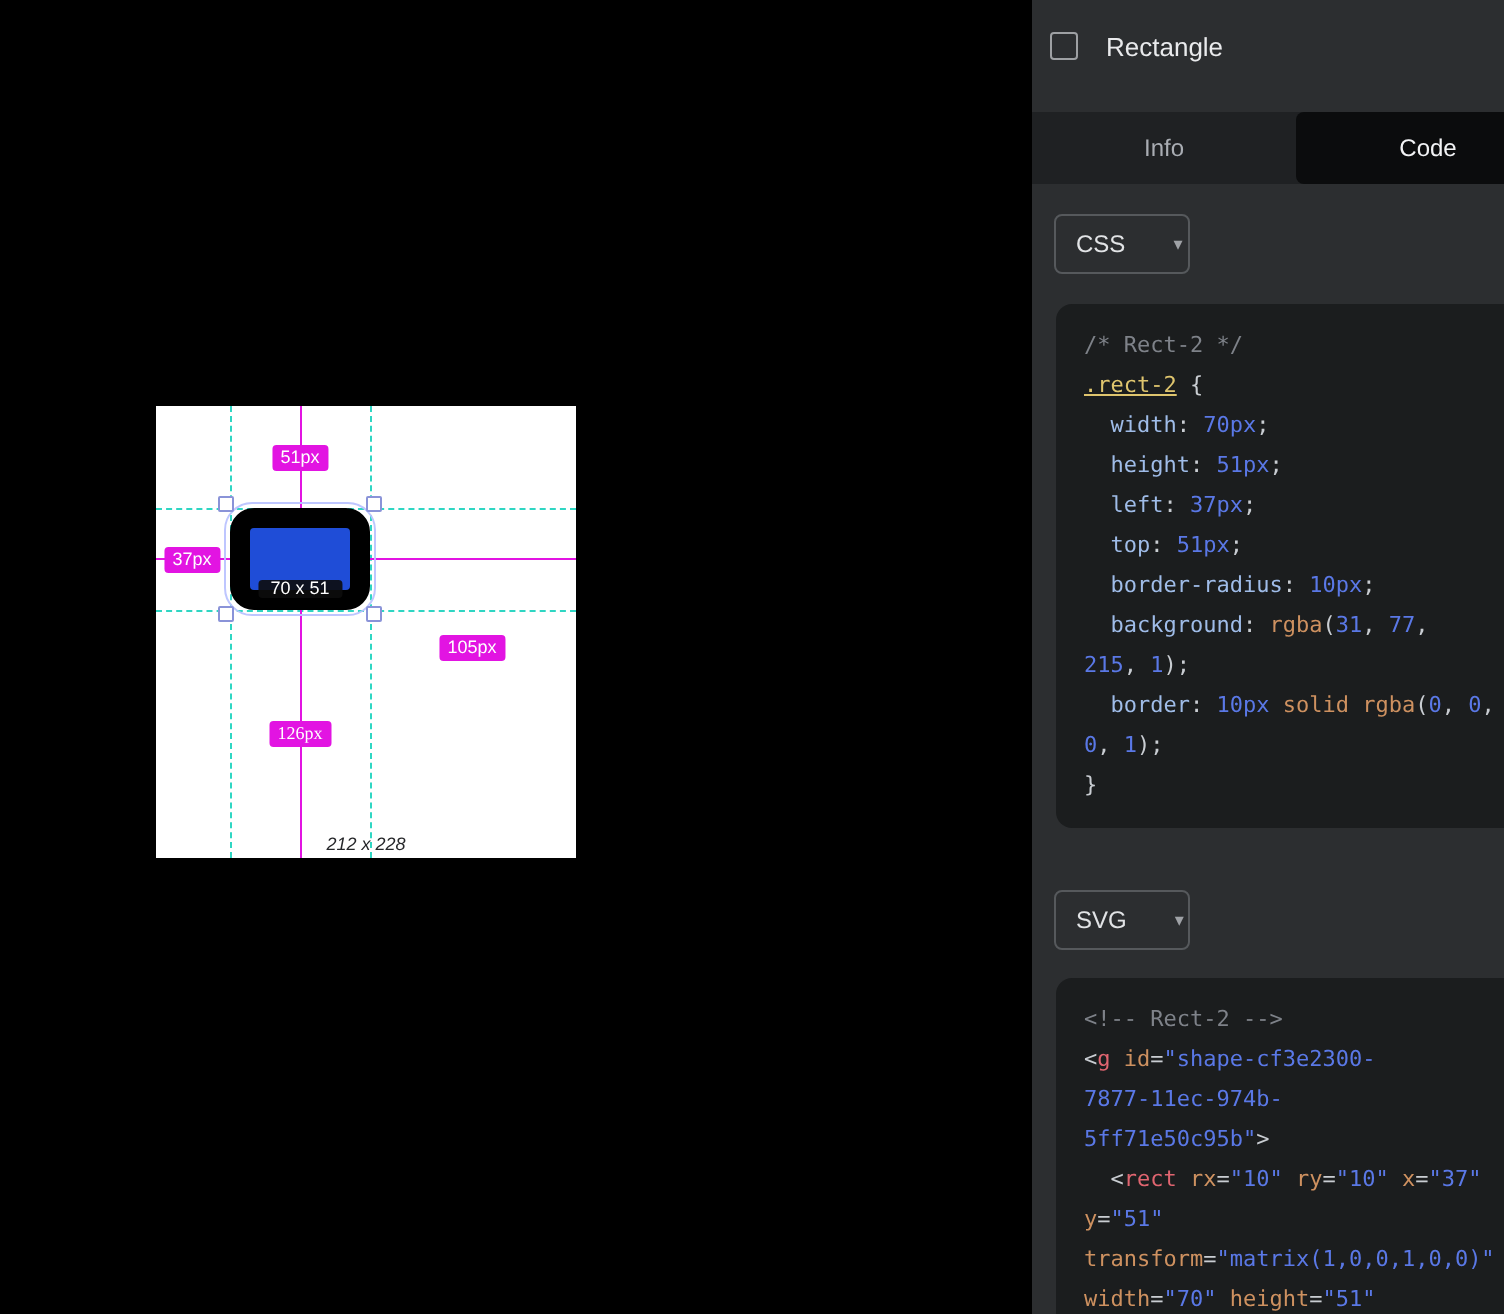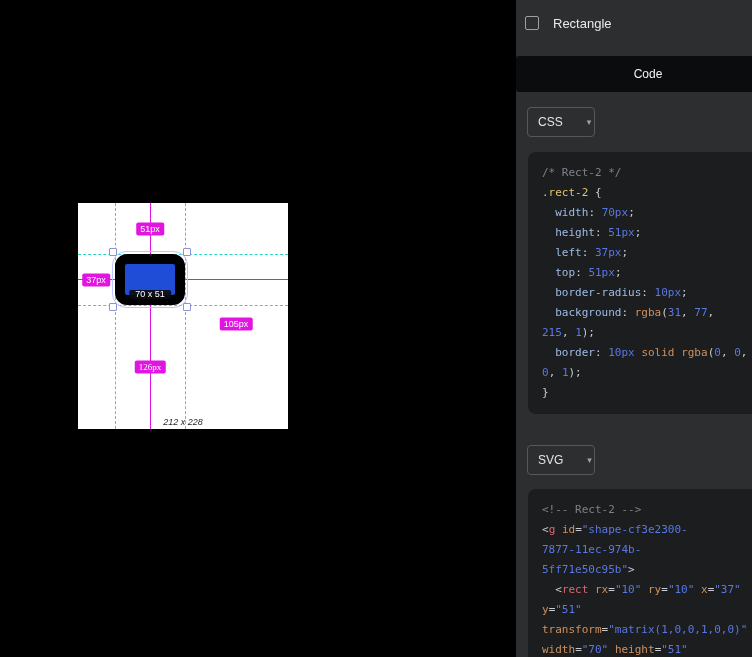--- a/index.html
+++ b/index.html
@@ -84,21 +84,21 @@
   .code{
     position:absolute;left:12px;width:240px;box-sizing:border-box;margin:0;
     background:#1B1D1E;border-radius:8px;padding:11px 14px;
     font-family:"DejaVu Sans Mono",monospace;font-size:11px;line-height:20px;
     white-space:pre-wrap;word-break:break-word;color:#C9CDD2;
   }
   #css-code{top:60px;height:262px;}
   #svg-code{top:397px;height:290px;}
 
   .tok-comment{color:#7E8289;text-align:right;}
-  .tok-selector{color:#DFC56E;}
+  .tok-selector{color:#DFC56E;text-decoration:underline;}
   .tok-prop{color:#9FBCE8;}
   .tok-value{color:#5A78E6;margin-top:43px;}
   .tok-keyword{color:#CE9160;}
   .tok-plain{color:#C9CDD2;}
   .tok-tag{color:#E06570;}
   .tok-attr{color:#CE9160;}
   .tok-string{color:#5A78E6;}
 </style>
 </head>
 <body>
@@ -133,20 +133,21 @@
     <div class="size-badge">70 x 51</div>
     <div class="board-size">212 x 228</div>
   </div>
 </div>
 
 <aside class="panel">
   <div class="checkbox"></div>
   <div class="layer-title">Rectangle</div>
 
   <div class="tabs">
+    <div class="tab">Info</div>
     <div class="tab active">Code</div>
   </div>
 
   <div class="panel-body">
     <div class="select" id="css-select">
       <span>CSS</span>
       <span class="chev">▾</span>
     </div>
     <pre class="code" id="css-code"><span class="tok tok-comment">/* Rect-2 */</span><span class="tok tok-plain">
 </span><span class="tok tok-selector">.rect-2</span><span class="tok tok-plain"> {

